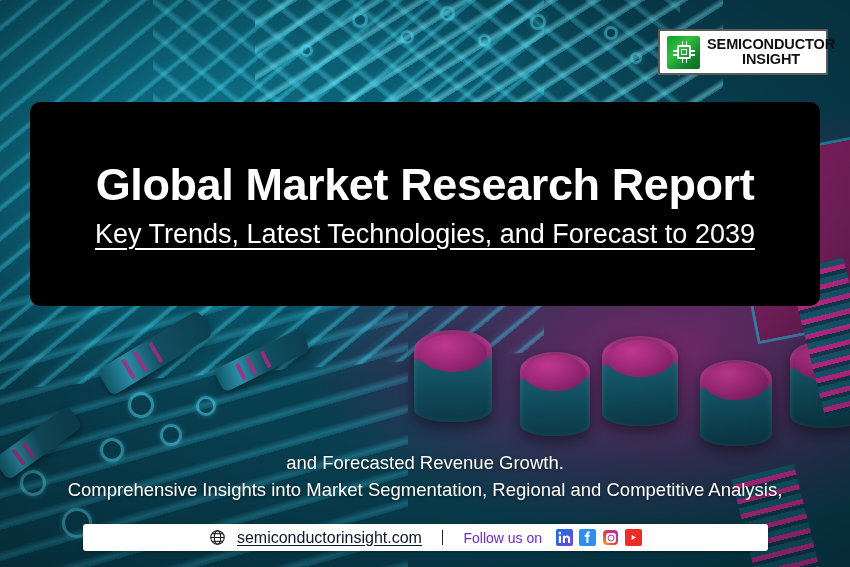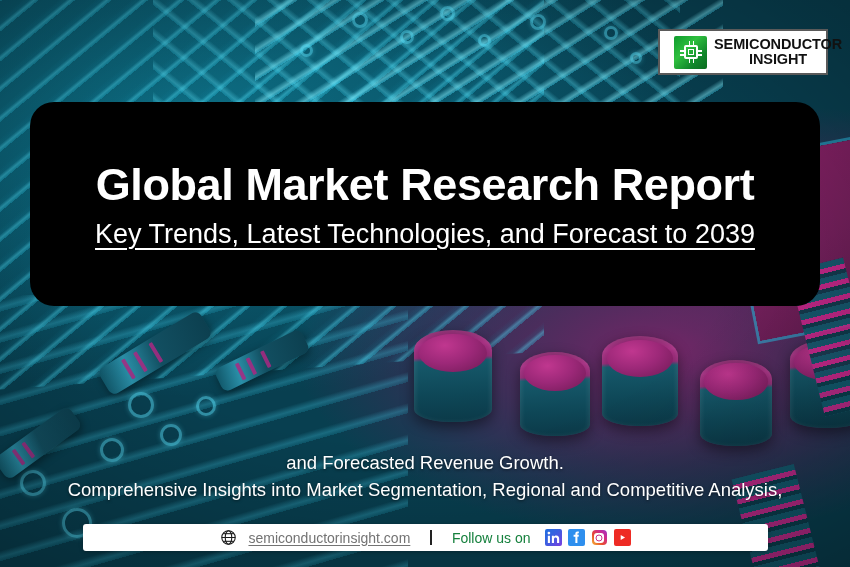--- a/index.html
+++ b/index.html
@@ -132,21 +132,21 @@
     background:radial-gradient(ellipse 95% 85% at 48% 44%, rgba(0,0,0,0) 40%, rgba(0,0,0,.42) 100%);
   }
 
   
   #logo-badge {
     position:absolute; left:658px; top:29px;
     width:170px; height:46px;
     background:#ffffff;
     border:2px solid #5a5a5a;
     display:flex; align-items:center;
-    padding-left:14px; gap:7px;
+    padding-left:7px; gap:7px;
     z-index:6;
   }
   #logo-mark {
     width:33px; height:33px; flex:none;
     background:linear-gradient(135deg,#0f9b2e 0%,#2fbf3f 38%,#11872a 72%,#0a6b20 100%);
     display:flex; align-items:center; justify-content:center;
     border-radius:2px;
   }
   #logo-mark .chipglyph {
     width:20px; height:20px; position:relative;
@@ -170,21 +170,21 @@
     letter-spacing:-0.1px;
   }
   #logo-text .l1 { font-size:14.5px; }
   #logo-text .l2 { font-size:14.5px; text-align:center; }
 
   
   #title-card {
     position:absolute; left:30px; top:102px;
     width:790px; height:204px;
     background:#000000;
-    border-radius:24px;
+    border-radius:10px;
     z-index:5;
     display:flex; flex-direction:column;
     align-items:center; justify-content:center;
     gap:8px;
   }
   #main-title {
     color:#ffffff;
     font-size:45px;
     font-weight:bold;
     letter-spacing:-0.4px;
@@ -218,30 +218,30 @@
     width:685px; height:27px;
     background:#ffffff;
     border-radius:3px;
     z-index:6;
     display:flex; align-items:center; justify-content:center;
     gap:11px;
     box-shadow:0 1px 4px rgba(0,0,0,.3);
   }
   #globe-icon { width:17px; height:17px; flex:none; }
   #site-url {
-    color:#737373; font-size:14px;
+    color:#0f172a; font-size:16px;
     text-decoration:underline; text-underline-offset:2px;
     white-space:nowrap;
   }
   #footer-divider {
     width:1.6px; height:15px; background:#222; flex:none;
     margin:0 9px;
   }
   #follow-label {
-    color:#15803d; font-size:14px; white-space:nowrap; margin-right:3px;
+    color:#6d28d9; font-size:14px; white-space:nowrap; margin-right:3px;
   }
   #social-icons { display:flex; align-items:center; gap:6px; }
   .social { width:17px; height:17px; border-radius:2px; flex:none;
             display:flex; align-items:center; justify-content:center; }
   .social svg { display:block; }
 
   .soc-linkedin { background:linear-gradient(135deg,#1f6fe0 0%,#3a5fe0 45%,#7b3fe0 100%); }
   .soc-facebook { background:#2e8fee; }
   .soc-instagram{ background:#ffffff; position:relative; }
   .soc-instagram .ig-ring {

